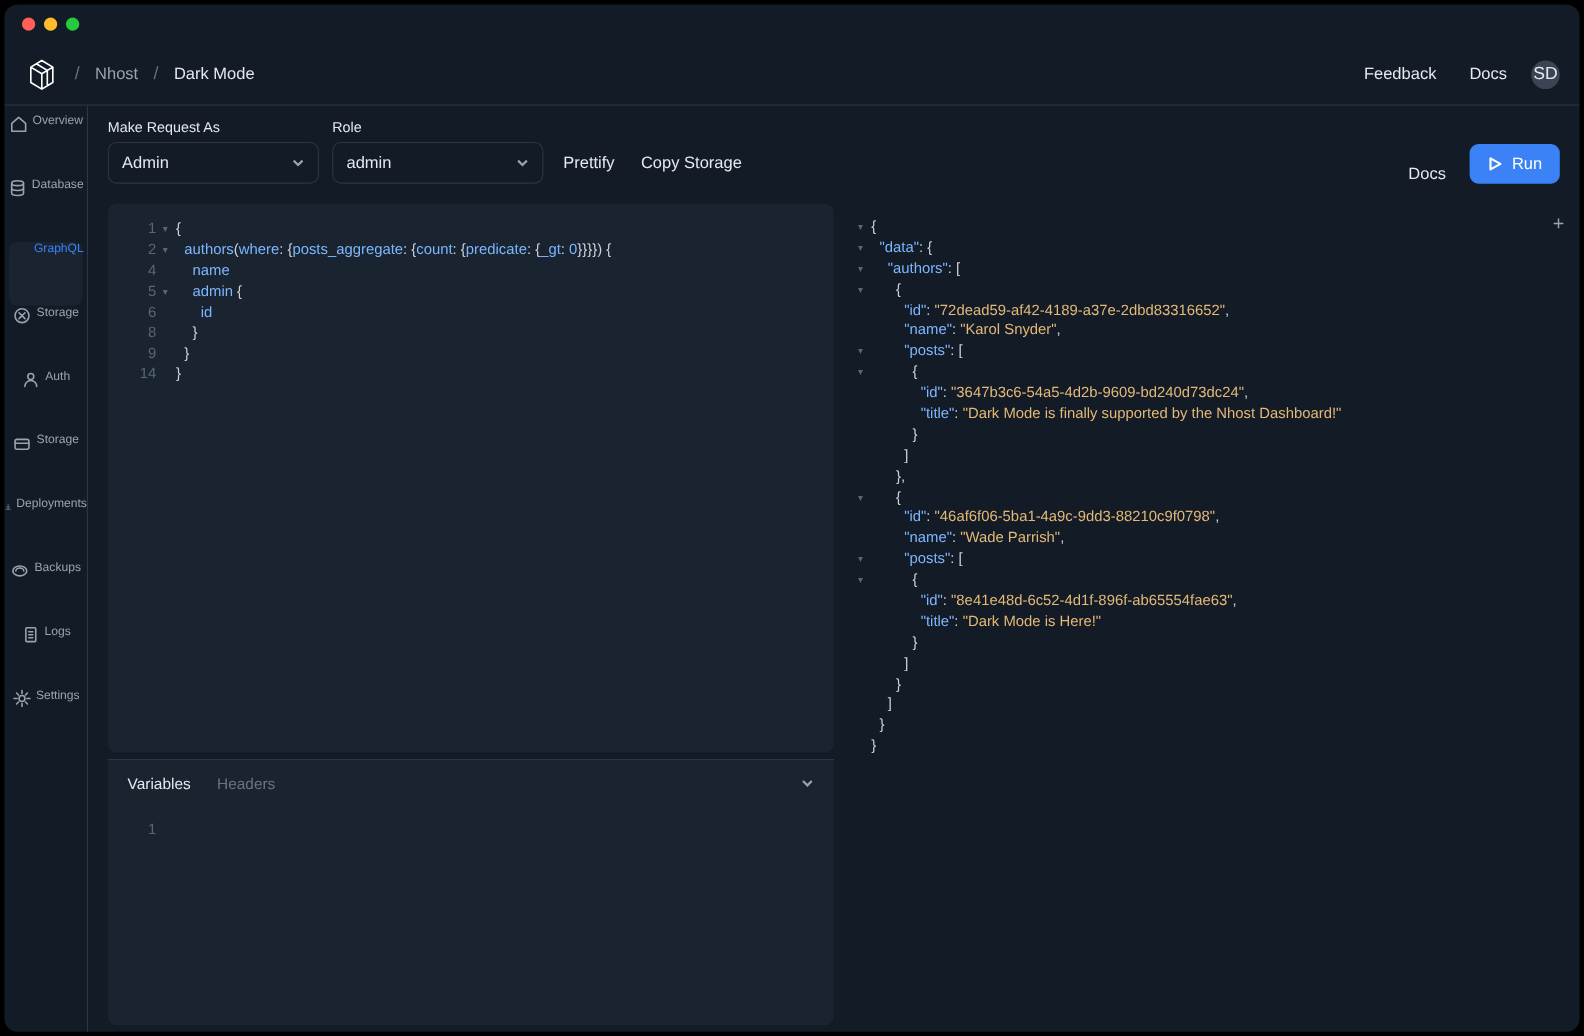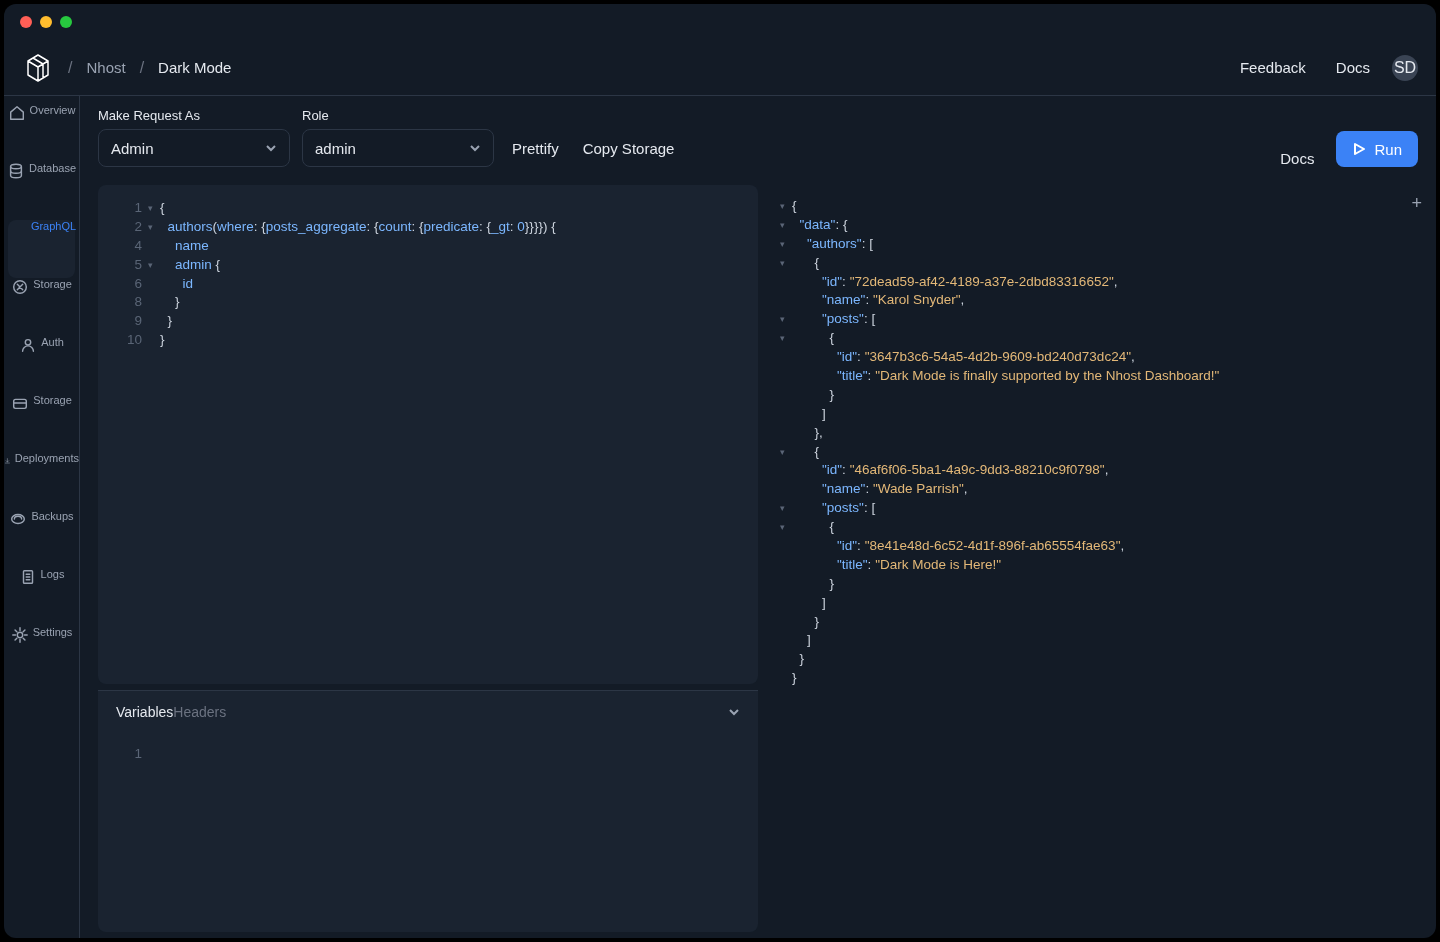--- a/index.html
+++ b/index.html
@@ -64,21 +64,21 @@
   .col.left .code-area{flex:1;}
   .response-area{flex:1;padding:18px 24px 18px 16px;font-family:var(--mono);font-size:13.5px;line-height:1.4;overflow:auto;position:relative;}
   .plus{position:absolute;top:12px;right:14px;color:var(--text-dim);font-size:18px;cursor:pointer;}
   .gutter{display:inline-block;width:28px;text-align:right;color:#5a6576;user-select:none;margin-right:6px;}
   .fold{color:#5a6576;font-size:9px;display:inline-block;width:8px;margin-right:4px;vertical-align:1px;}
   .line{white-space:pre;}
   .pln{color:var(--plain);}
   .key{color:var(--key);}
   .str{color:var(--str);}
 
-  .var-head{background:var(--bg2);margin:0 6px 0 6px;border-top:1px solid var(--border);border-radius:0;height:42px;display:flex;align-items:center;padding:0 18px;}
+  .var-head{background:var(--bg2);margin:0 6px 0 6px;border-top:1px solid var(--border);border-radius:0;height:42px;display:flex;align-items:center;padding:0 18px;gap:24px;}
   .vtab{color:var(--text);font-size:14px;cursor:pointer;}
   .vtab.dim{color:var(--text-dimmer);}
   .var-chev{margin-left:auto;}
   .var-body{background:var(--bg2);margin:0 6px 6px 6px;border-radius:0 0 8px 8px;padding:14px 16px;font-family:var(--mono);font-size:13.5px;height:200px;}
 </style>
 </head>
 <body>
 
 <div class="frame">
   <div class="titlebar">
@@ -216,21 +216,21 @@
       <div class="editor-wrap">
         <div class="col left">
           <div class="code-area" id="query">
               <div class="line"><span class="gutter">1</span><span class="fold">▾</span><span class="pln">{</span></div>
               <div class="line"><span class="gutter">2</span><span class="fold">▾</span><span class="pln">  </span><span class="key">authors</span><span class="pln">(</span><span class="key">where</span><span class="pln">: {</span><span class="key">posts_aggregate</span><span class="pln">: {</span><span class="key">count</span><span class="pln">: {</span><span class="key">predicate</span><span class="pln">: {</span><span class="key">_gt</span><span class="pln">: </span><span class="key">0</span><span class="pln">}}}}) {</span></div>
               <div class="line"><span class="gutter">4</span><span class="fold"></span><span class="pln">    </span><span class="key">name</span></div>
               <div class="line"><span class="gutter">5</span><span class="fold">▾</span><span class="pln">    </span><span class="key">admin</span><span class="pln"> {</span></div>
               <div class="line"><span class="gutter">6</span><span class="fold"></span><span class="pln">      </span><span class="key">id</span></div>
               <div class="line"><span class="gutter">8</span><span class="fold"></span><span class="pln">    }</span></div>
               <div class="line"><span class="gutter">9</span><span class="fold"></span><span class="pln">  }</span></div>
-              <div class="line"><span class="gutter">10</span><span class="fold"></span><span class="pln">}</span></div>
+              <div class="line"><span class="gutter">14</span><span class="fold"></span><span class="pln">}</span></div>
             </div>
           <div class="var-head">
             <span class="vtab">Variables</span>
             <span class="vtab dim">Headers</span>
             <svg class="chev var-chev" viewBox="0 0 12 12">
                 <path d="M2 4 L6 8 L10 4"></path>
               </svg>
           </div>
           <div class="var-body">
             <span class="gutter">1</span>

